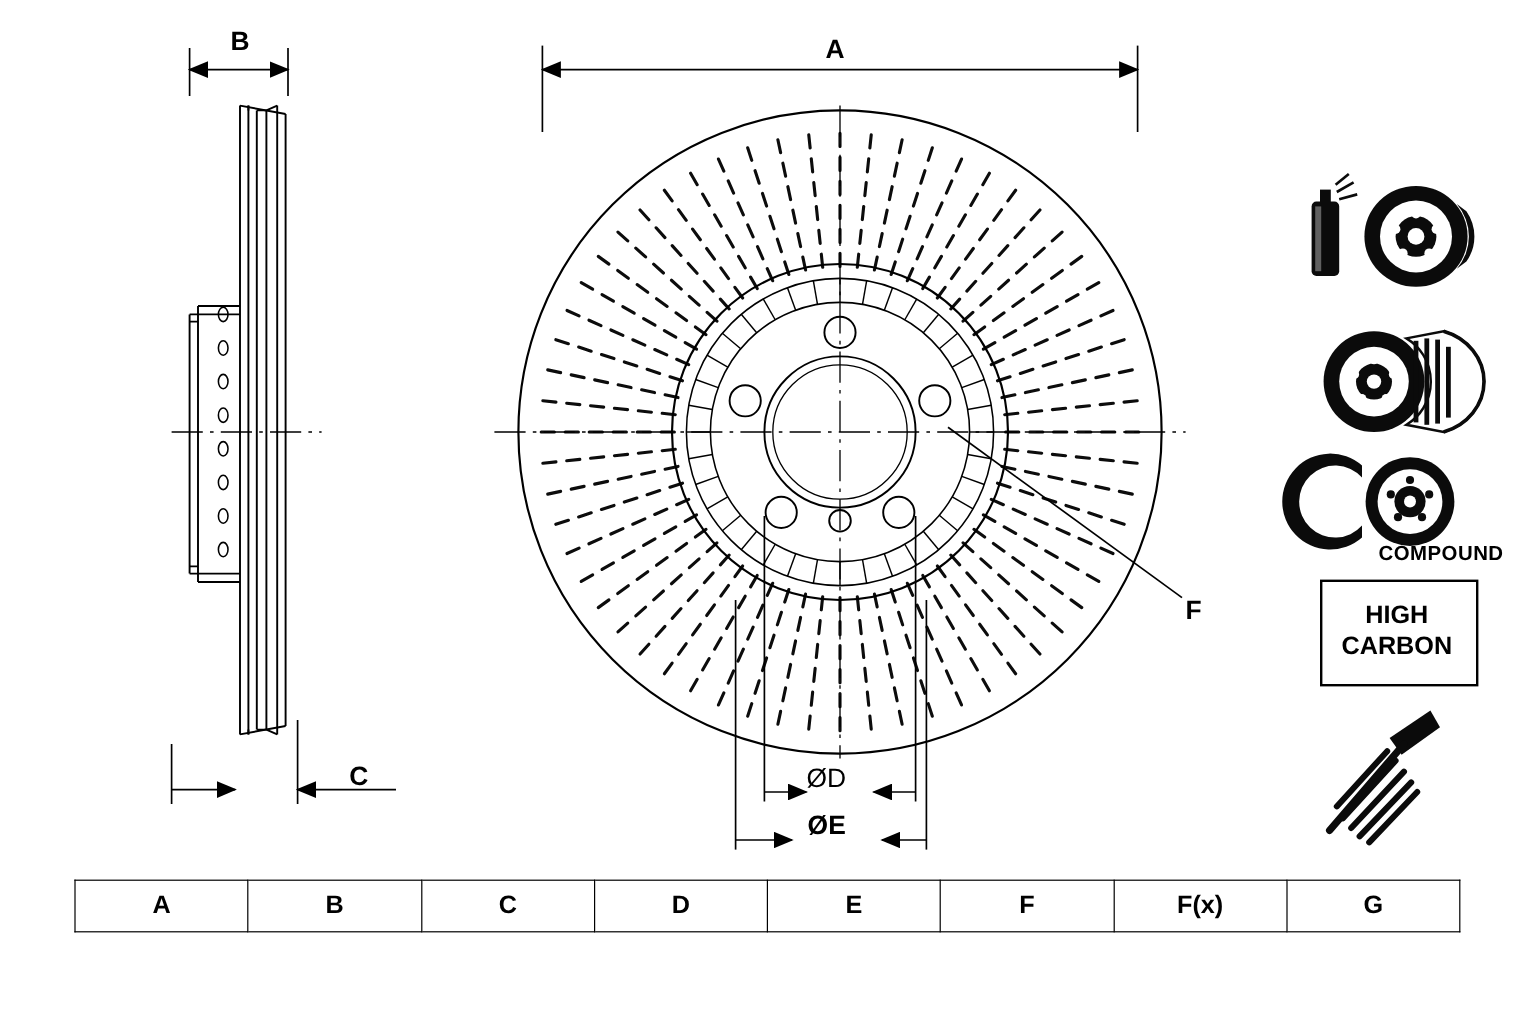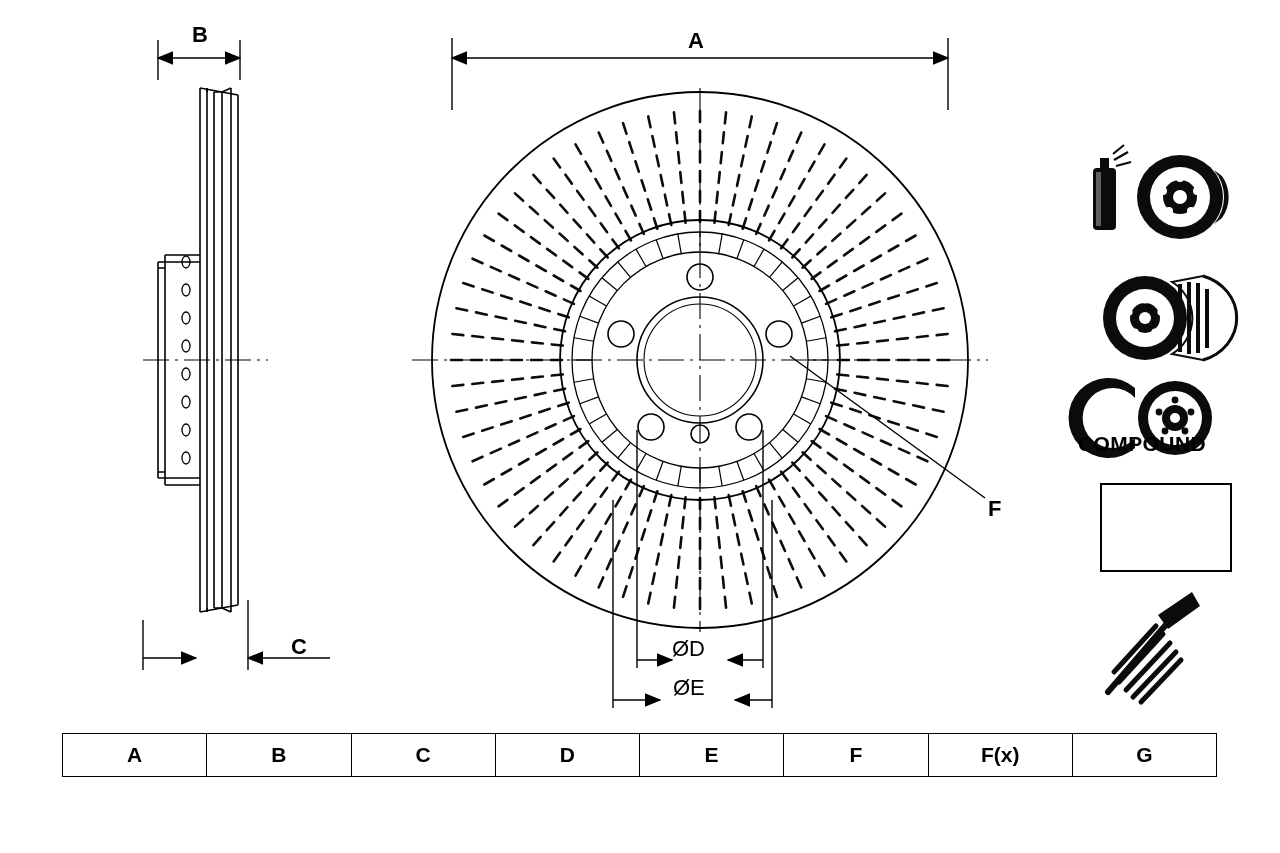--- a/index.html
+++ b/index.html
@@ -5,22 +5,22 @@
   html,body{margin:0;padding:0;background:#ffffff;}
   body{width:1280px;height:853px;position:relative;overflow:hidden;
        font-family:"Liberation Sans", sans-serif;color:#000;}
   .stage{position:absolute;left:0;top:0;width:1280px;height:853px;}
 
   
   .lbl{position:absolute;font-size:22px;font-weight:bold;color:#000;}
 
   
   svg.layer{position:absolute;left:0;top:0;width:1280px;height:853px;overflow:visible;}
-  .compound-txt{position:absolute;left:1078px;top:432px;width:175px;text-align:left;
-                font-size:21px;font-weight:bold;letter-spacing:.4px;}
+  .compound-txt{position:absolute;left:1078px;top:452px;width:175px;text-align:right;
+                font-size:17px;font-weight:bold;letter-spacing:.4px;}
   .hc-box{position:absolute;left:1100px;top:483px;width:128px;height:85px;
           border:2px solid #000;background:#fff;}
   .hc-txt{position:absolute;left:1100px;top:500px;width:128px;text-align:center;
           font-size:21px;font-weight:bold;line-height:26px;}
 
   
   table.dims{position:absolute;left:62px;top:733px;border-collapse:collapse;
              width:1155px;background:#fff;}
   table.dims td{border:1px solid #000;height:40px;text-align:center;
                 font-size:21px;width:12.5%;}
@@ -249,21 +249,21 @@
       <line x1="613" y1="700" x2="660" y2="700" marker-end="url(#arrR)"></line>
       <line x1="735" y1="700" x2="772" y2="700" marker-start="url(#arrL)"></line>
     </g>
   </svg>
 
   <div class="lbl" style="left:192px;top:22px;">B</div>
   <div class="lbl" style="left:291px;top:634px;">C</div>
   <div class="lbl" style="left:688px;top:28px;">A</div>
   <div class="lbl" style="left:988px;top:496px;">F</div>
   <div class="lbl" style="left:672px;top:636px;font-weight:normal;text-align:right;">ØD</div>
-  <div class="lbl" style="left:673px;top:675px;font-weight:normal;">ØE</div>
+  <div class="lbl" style="left:673px;top:675px;font-weight:bold;">ØE</div>
 
   <svg class="layer" viewBox="0 0 1280 853">
 
     <g>
 
       <rect x="1093" y="168" width="23" height="62" rx="4" fill="#0b0b0b"></rect>
       <rect x="1096" y="172" width="5" height="54" fill="#ffffff" opacity="0.35"></rect>
       <rect x="1100" y="158" width="9" height="12" fill="#0b0b0b"></rect>
       <g stroke="#0b0b0b" stroke-width="2.2" fill="none">
         <line x1="1114" y1="160" x2="1128" y2="152"></line>
@@ -333,20 +333,24 @@
         <line x1="1119" y1="682" x2="1163" y2="634"></line>
         <line x1="1126" y1="690" x2="1170" y2="643"></line>
         <line x1="1133" y1="697" x2="1176" y2="652"></line>
         <line x1="1141" y1="702" x2="1181" y2="660"></line>
       </g>
     </g>
   </svg>
 
   <div class="compound-txt">COMPOUND</div>
   <div class="hc-box"></div>
+  <div class="hc-txt">
+    <span>HIGH</span><br>
+    <span>CARBON</span>
+  </div>
 
   <table class="dims">
     <tbody>
       <tr class="head">
         <td>A</td>
         <td>B</td>
         <td>C</td>
         <td>D</td>
         <td>E</td>
         <td>F</td>

